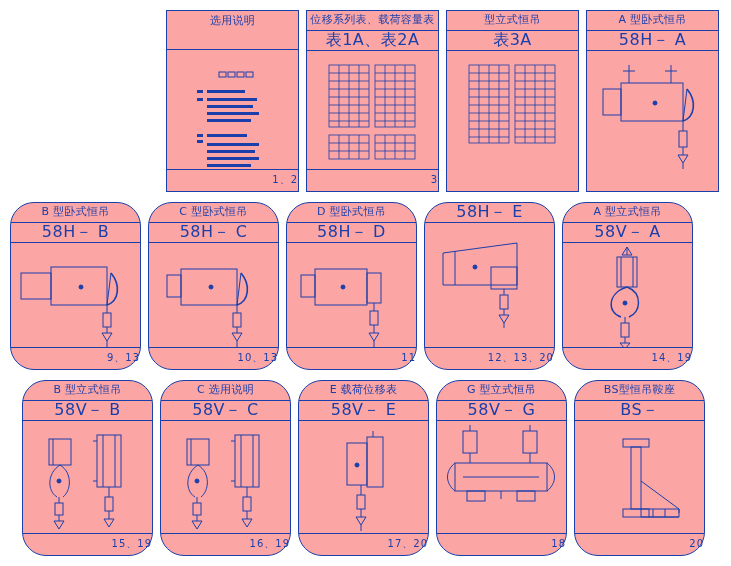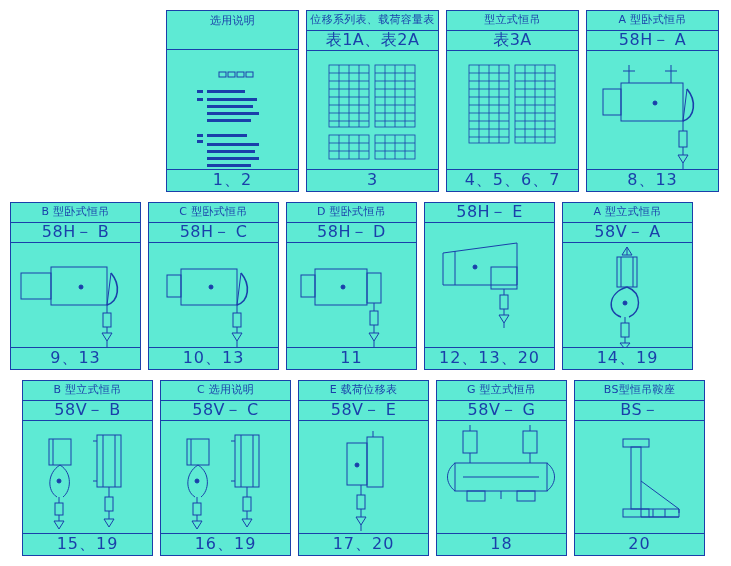--- a/index.html
+++ b/index.html
@@ -36,25 +36,25 @@
   }
   .row-bot {
     position: absolute;
     left: 10px;
     top: 380px;
     padding-left: 12px;
   }
   .card {
     border: 1.5px solid #1a3faa;
     box-sizing: border-box;
-    background: #5eead4;
+    background: #fca5a5;
     display: flex;
     flex-direction: column;
   }
-  .card.w1 { width: 131px; }
+  .card.w1 { width: 131px; border-radius: 24px; }
   .card.wtop { width: 133px; }
   .card-top { height: 182px; }
   .card-mid { height: 168px; }
   .card-bot { height: 176px; }
 
   .hdr {
     border-bottom: 1.2px solid #1a3faa;
     text-align: center;
     font-size: 11px;
     line-height: 18px;
@@ -77,22 +77,22 @@
     height: 38px;
     line-height: 19px;
   }
   .body {
     flex: 1;
     position: relative;
     overflow: hidden;
   }
   .ftr {
     border-top: 1.2px solid #1a3faa;
-    text-align: center;
-    font-size: 16px;
+    text-align: right;
+    font-size: 10px;
     line-height: 20px;
     height: 21px;
     letter-spacing: 1px;
   }
   svg { display: block; }
   .ln { stroke: #1a3faa; fill: none; }
 </style>
 </head>
 <body>
 
@@ -206,21 +206,20 @@
               <line x1="68" y1="86" x2="108" y2="86"></line>
             <line x1="32" y1="14" x2="32" y2="92"></line>
               <line x1="78" y1="14" x2="78" y2="92"></line>
             <line x1="42" y1="14" x2="42" y2="92"></line>
               <line x1="88" y1="14" x2="88" y2="92"></line>
             <line x1="52" y1="14" x2="52" y2="92"></line>
               <line x1="98" y1="14" x2="98" y2="92"></line>
           </g>
         </svg>
       </div>
-      <div class="ftr">4、5、6、7</div>
     </div>
 
     <div class="card wtop card-top">
       <div class="hdr">A 型卧式恒吊</div>
       <div class="hdr2">58H－ A</div>
       <div class="body">
         <svg width="130" height="121" viewBox="0 0 130 121">
           <g class="ln" stroke-width="1">
             <line x1="42" y1="14" x2="42" y2="32"></line>
             <line x1="36" y1="20" x2="48" y2="20"></line>
@@ -232,21 +231,20 @@
             <line x1="96" y1="70" x2="100" y2="38"></line>
             <circle cx="68" cy="52" r="2" fill="#1a3faa"></circle>
             <line x1="96" y1="70" x2="96" y2="80"></line>
             <rect x="92" y="80" width="8" height="16"></rect>
             <line x1="96" y1="96" x2="96" y2="104"></line>
             <path d="M91 104 h10 l-5 8 z"></path>
             <line x1="96" y1="112" x2="96" y2="118"></line>
           </g>
         </svg>
       </div>
-      <div class="ftr">8、13</div>
     </div>
   </div>
 
   <div class="row row-mid">
 
     <div class="card w1 card-mid">
       <div class="hdr">B 型卧式恒吊</div>
       <div class="hdr2">58H－ B</div>
       <div class="body">
         <svg width="128" height="107" viewBox="0 0 128 107">

